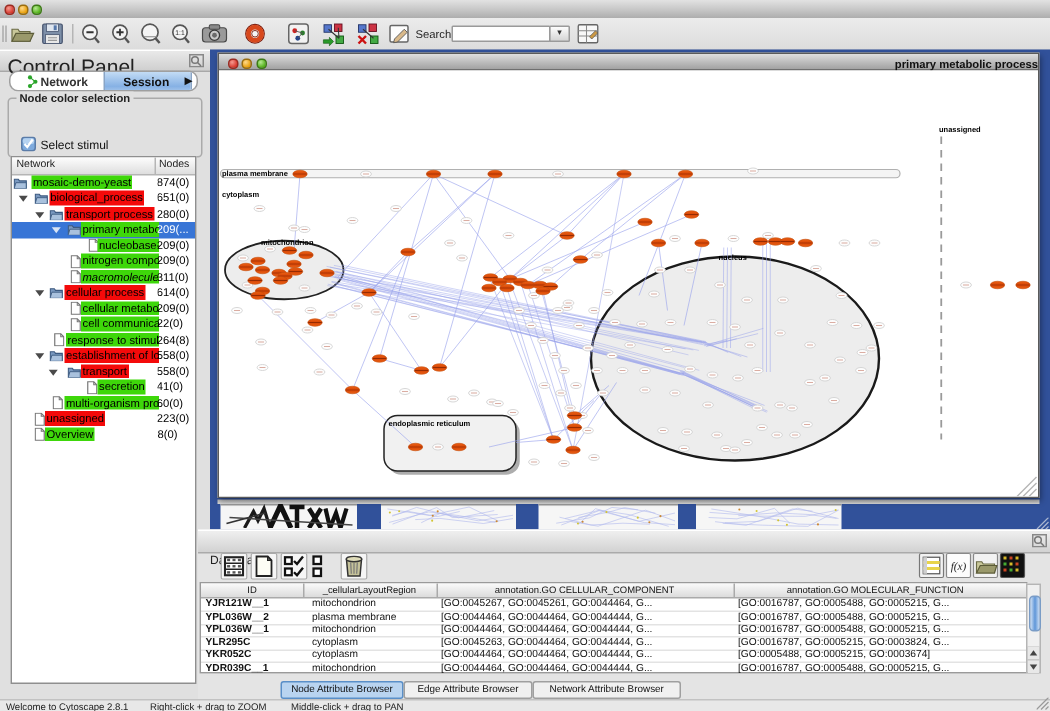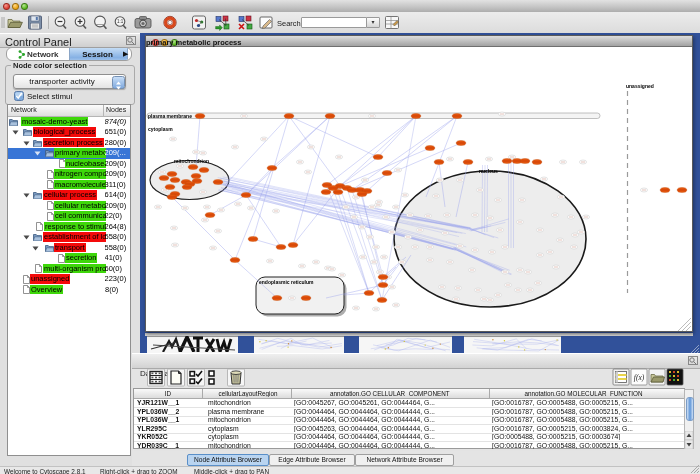--- a/index.html
+++ b/index.html
@@ -107,21 +107,21 @@
    <line x1="-6.5" y1="1.5" x2="6.5" y2="1.5" stroke="#888" stroke-width="0.7"></line>
    <line x1="-1" y1="-6" x2="-1" y2="6" stroke="#888" stroke-width="0.7"></line>
    <path d="M1,2 L5,-2 L6.5,-0.5 L2.5,3.5 Z" fill="#cc9944" stroke="#555" stroke-width="0.5"></path>
  </g>
 </svg>
 <div class="ab" style="left:301px;top:17px;width:64px;height:9px;background:#fff;border:1px solid #9a9a9a;border-radius:1px;"></div>
 <div class="ab" style="left:366px;top:17px;width:12px;height:9px;background:linear-gradient(#fdfdfd,#d5d5d5);border:1px solid #9a9a9a;border-radius:1px;font-size:6px;color:#333;text-align:center;line-height:9px;">▾</div>
 <div class="ab" style="left:0;top:33px;width:700px;height:441px;background:#e3e3e3;"></div>
 <div class="ab" style="left:0;top:33px;width:140px;height:433px;background:#e0e0e0;">
  <div class="ab" style="left:0;top:0;width:140px;height:13px;background:linear-gradient(#e9e9e9,#cfcfcf);border-top:1px solid #fff;border-bottom:1px solid #a8a8a8;">
-   <div class="ab" style="left:5px;top:2px;font-size:11px;color:#222;">Control Panel</div>
+   <div class="ab" style="left:5px;top:2px;font-size:14px;color:#222;">Control Panel</div>
    <svg class="ab" style="left:126px;top:2px" width="10" height="9" viewBox="0 0 10 9">
      <rect x="0.5" y="0.5" width="9" height="8" fill="none" stroke="#888" stroke-width="1"></rect>
      <circle cx="4" cy="4" r="2.2" fill="none" stroke="#777" stroke-width="1"></circle>
      <line x1="5.7" y1="5.7" x2="8" y2="8" stroke="#777" stroke-width="1"></line>
    </svg>
  </div>
 
  <div class="ab" style="left:6px;top:14px;width:124px;height:12px;background:#fff;border:1px solid #9f9f9f;border-radius:6px;overflow:hidden;">
    <div class="ab" style="left:62px;top:0;width:57px;height:12px;background:linear-gradient(#c3dcf5,#86b1e4 80%,#9cc0ea);border-left:1px solid #8aa5c6;border-right:1px solid #8aa5c6;"></div>
    <svg class="ab" style="left:11px;top:2px" width="8" height="9" viewBox="0 0 8 9">
@@ -131,28 +131,20 @@
      <path d="M2,1.6 L5.6,4.5 L2,7.4" fill="none" stroke="#2aa52a" stroke-width="0.8"></path>
    </svg>
    <div class="ab" style="left:20px;top:1.5px;font-size:8px;font-weight:bold;color:#333;">Network</div>
    <div class="ab" style="left:62px;top:1.5px;width:57px;text-align:center;font-size:8px;font-weight:bold;color:#111;">Session</div>
    <div class="ab" style="left:116px;top:1.5px;font-size:7px;color:#111;">▶</div>
  </div>
 
  <div class="ab" style="left:5px;top:32px;width:128px;height:38px;border:1px solid #aaa;border-radius:3px;"></div>
  <div class="ab" style="left:11px;top:28px;background:#e0e0e0;padding:0 2px;font-size:7.5px;font-weight:bold;color:#222;">Node color selection</div>
 
- <div class="ab" style="left:13px;top:41px;width:111px;height:13px;background:linear-gradient(#ffffff,#e4e4e4);border:1px solid #8f8f8f;border-radius:3px;box-shadow:0 1px 1px rgba(0,0,0,0.25);">
-   <div class="ab" style="left:0;top:2px;width:96px;text-align:center;font-size:8px;color:#111;">transporter activity</div>
-   <div class="ab" style="left:98px;top:0.5px;width:11px;height:11px;background:linear-gradient(#c8def7,#7fa9de);border:1px solid #7591b5;border-radius:2.5px;">
-     <svg width="11" height="11" viewBox="0 0 11 11">
-          <path d="M5.5,1.5 L8,4.4 L3,4.4 Z M5.5,9.5 L8,6.6 L3,6.6 Z" fill="#fff"></path>
-        </svg>
-   </div>
- </div>
 
  <svg class="ab" style="left:14px;top:58px" width="10" height="10" viewBox="0 0 10 10">
    <rect x="0.5" y="0.5" width="9" height="9" rx="2" fill="#7fabde" stroke="#5b7ca8" stroke-width="1"></rect>
    <rect x="1.2" y="1.2" width="7.6" height="3.8" rx="1.5" fill="#b5d2f0"></rect>
    <path d="M2.3,5 L4.2,7 L7.8,2" fill="none" stroke="#fff" stroke-width="1.5"></path>
  </svg>
  <div class="ab" style="left:27px;top:58.5px;font-size:8px;color:#111;">Select stimul</div>
 </div>
 <div class="ab" style="left:0;top:0;width:140px;height:474px;">
     <div class="ab" style="left:7px;top:104px;width:124px;height:352px;background:#fff;border:1px solid #8f8f8f;box-sizing:border-box;">
@@ -160,42 +152,42 @@
         <div class="ab" style="left:3px;top:1px;font-size:7px;color:#222;">Network</div>
         <div class="ab" style="left:95px;top:0;width:1px;height:11px;background:#b5b5b5;"></div>
         <div class="ab" style="left:98px;top:1px;font-size:7px;color:#222;">Nodes</div>
       </div>
       <div class="ab" style="left:0;top:11.5px;width:122px;height:10.5px;">
         <svg class="ab" style="left:1px;top:1.2px" width="9" height="8" viewBox="0 0 9 8">
           <path d="M0.5,7.5 L0.5,1.5 L3.2,1.5 L4,2.6 L8.5,2.6 L8.5,7.5 Z" fill="#7a99c0" stroke="#3c5a80" stroke-width="0.8"></path>
           <path d="M0.5,7.5 L1.6,3.8 L8.5,3.8 L8.5,7.5" fill="#a9c1dd" stroke="#3c5a80" stroke-width="0.6"></path>
         </svg>
         <div class="ab" style="left:13.0px;top:0.4px;max-width:82.5px;height:9.6px;line-height:9.6px;overflow:hidden;white-space:nowrap;background:#3ed70a;font-size:7.5px;color:#000;padding:0 1px;">mosaic-demo-yeast</div>
-        <div class="ab" style="left:96.5px;top:0.4px;height:9.6px;line-height:9.6px;font-size:7.5px;color:#000;white-space:nowrap;max-width:21px;overflow:hidden;font-style:italic;">874(0)</div>
+        <div class="ab" style="left:96.5px;top:0.4px;height:9.6px;line-height:9.6px;font-size:7.5px;color:#000;white-space:nowrap;max-width:21px;overflow:hidden;">874(0)</div>
       </div>
       <div class="ab" style="left:0;top:22.0px;width:122px;height:10.5px;">
         <svg class="ab" style="left:4.0px;top:3px" width="7" height="5" viewBox="0 0 7 5">
           <path d="M0.5,0.5 L6.5,0.5 L3.5,4.5 Z" fill="#4a4a4a"></path>
         </svg>
         <svg class="ab" style="left:15px;top:1.2px" width="9" height="8" viewBox="0 0 9 8">
           <path d="M0.5,7.5 L0.5,1.5 L3.2,1.5 L4,2.6 L8.5,2.6 L8.5,7.5 Z" fill="#7a99c0" stroke="#3c5a80" stroke-width="0.8"></path>
           <path d="M0.5,7.5 L1.6,3.8 L8.5,3.8 L8.5,7.5" fill="#a9c1dd" stroke="#3c5a80" stroke-width="0.6"></path>
         </svg>
         <div class="ab" style="left:24.5px;top:0.4px;max-width:71.0px;height:9.6px;line-height:9.6px;overflow:hidden;white-space:nowrap;background:#f40a0a;font-size:7.5px;color:#000;padding:0 1px;">biological_process</div>
         <div class="ab" style="left:96.5px;top:0.4px;height:9.6px;line-height:9.6px;font-size:7.5px;color:#000;white-space:nowrap;max-width:21px;overflow:hidden;">651(0)</div>
       </div>
       <div class="ab" style="left:0;top:32.5px;width:122px;height:10.5px;">
         <svg class="ab" style="left:15.0px;top:3px" width="7" height="5" viewBox="0 0 7 5">
           <path d="M0.5,0.5 L6.5,0.5 L3.5,4.5 Z" fill="#4a4a4a"></path>
         </svg>
         <svg class="ab" style="left:25px;top:1.2px" width="9" height="8" viewBox="0 0 9 8">
           <path d="M0.5,7.5 L0.5,1.5 L3.2,1.5 L4,2.6 L8.5,2.6 L8.5,7.5 Z" fill="#7a99c0" stroke="#3c5a80" stroke-width="0.8"></path>
           <path d="M0.5,7.5 L1.6,3.8 L8.5,3.8 L8.5,7.5" fill="#a9c1dd" stroke="#3c5a80" stroke-width="0.6"></path>
         </svg>
-        <div class="ab" style="left:35.0px;top:0.4px;max-width:60.5px;height:9.6px;line-height:9.6px;overflow:hidden;white-space:nowrap;background:#f40a0a;font-size:7.5px;color:#000;padding:0 1px;">secretion process</div>
+        <div class="ab" style="left:35.0px;top:0.4px;max-width:60.5px;height:9.6px;line-height:9.6px;overflow:hidden;white-space:nowrap;background:#f40a0a;font-size:7.5px;color:#000;padding:0 1px;">transport process</div>
         <div class="ab" style="left:96.5px;top:0.4px;height:9.6px;line-height:9.6px;font-size:7.5px;color:#000;white-space:nowrap;max-width:21px;overflow:hidden;">280(0)</div>
       </div>
       <div class="ab" style="left:0;top:43.0px;width:122px;height:10.5px;background:#3875d6;">
         <svg class="ab" style="left:26.0px;top:3px" width="7" height="5" viewBox="0 0 7 5">
           <path d="M0.5,0.5 L6.5,0.5 L3.5,4.5 Z" fill="#d8e4f5"></path>
         </svg>
         <svg class="ab" style="left:37px;top:1.2px" width="9" height="8" viewBox="0 0 9 8">
           <path d="M0.5,7.5 L0.5,1.5 L3.2,1.5 L4,2.6 L8.5,2.6 L8.5,7.5 Z" fill="#7a99c0" stroke="#3c5a80" stroke-width="0.8"></path>
           <path d="M0.5,7.5 L1.6,3.8 L8.5,3.8 L8.5,7.5" fill="#a9c1dd" stroke="#3c5a80" stroke-width="0.6"></path>
         </svg>
@@ -216,21 +208,21 @@
           <path d="M4.5,0.5 L4.5,2.5 L6.5,2.5" fill="none" stroke="#777" stroke-width="0.7"></path>
         </svg>
         <div class="ab" style="left:46.0px;top:0.4px;max-width:49.5px;height:9.6px;line-height:9.6px;overflow:hidden;white-space:nowrap;background:#3ed70a;font-size:7.5px;color:#000;padding:0 1px;">nitrogen compo</div>
         <div class="ab" style="left:96.5px;top:0.4px;height:9.6px;line-height:9.6px;font-size:7.5px;color:#000;white-space:nowrap;max-width:21px;overflow:hidden;">209(0)</div>
       </div>
       <div class="ab" style="left:0;top:74.5px;width:122px;height:10.5px;">
         <svg class="ab" style="left:39px;top:0.8px" width="7" height="9" viewBox="0 0 7 9">
           <path d="M0.5,0.5 L4.5,0.5 L6.5,2.5 L6.5,8.5 L0.5,8.5 Z" fill="#fff" stroke="#777" stroke-width="0.8"></path>
           <path d="M4.5,0.5 L4.5,2.5 L6.5,2.5" fill="none" stroke="#777" stroke-width="0.7"></path>
         </svg>
-        <div class="ab" style="left:46.0px;top:0.4px;max-width:49.5px;height:9.6px;line-height:9.6px;overflow:hidden;white-space:nowrap;background:#3ed70a;font-size:7.5px;color:#000;padding:0 1px;">macromolecule</div>
+        <div class="ab" style="left:46.0px;top:0.4px;max-width:49.5px;height:9.6px;line-height:9.6px;overflow:hidden;white-space:nowrap;background:#3ed70a;font-size:7.5px;color:#000;padding:0 1px;font-style:italic;">macromolecule</div>
         <div class="ab" style="left:96.5px;top:0.4px;height:9.6px;line-height:9.6px;font-size:7.5px;color:#000;white-space:nowrap;max-width:21px;overflow:hidden;">311(0)</div>
       </div>
       <div class="ab" style="left:0;top:85.0px;width:122px;height:10.5px;">
         <svg class="ab" style="left:15.0px;top:3px" width="7" height="5" viewBox="0 0 7 5">
           <path d="M0.5,0.5 L6.5,0.5 L3.5,4.5 Z" fill="#4a4a4a"></path>
         </svg>
         <svg class="ab" style="left:25px;top:1.2px" width="9" height="8" viewBox="0 0 9 8">
           <path d="M0.5,7.5 L0.5,1.5 L3.2,1.5 L4,2.6 L8.5,2.6 L8.5,7.5 Z" fill="#7a99c0" stroke="#3c5a80" stroke-width="0.8"></path>
           <path d="M0.5,7.5 L1.6,3.8 L8.5,3.8 L8.5,7.5" fill="#a9c1dd" stroke="#3c5a80" stroke-width="0.6"></path>
         </svg>
@@ -378,21 +370,21 @@
     <circle cx="40.4" cy="3.7" r="0.7" fill="#d2c433"></circle>
   </svg>
 <svg class="ab" style="left:691px;top:345px" width="9" height="8" viewBox="0 0 9 8">
 <path d="M8,0 L0,8 M8,3 L3,8 M8,6 L6,8" stroke="#aab6d0" stroke-width="0.8" fill="none"></path>
   </svg>
 <div class="ab" style="left:145px;top:35px;width:546px;height:295px;border:1px solid #5a5a5a;background:#fff;box-shadow:1px 2px 4px rgba(0,0,0,0.4);">
  <div class="ab" style="left:0;top:0;width:546px;height:10px;background:linear-gradient(#dedede,#b9b9b9 60%,#a2a2a2);border-bottom:1px solid #6f6f6f;">
   <div class="ab" style="left:5.5px;top:2.5px;width:5px;height:5px;border-radius:3px;background:radial-gradient(circle at 35% 30%,#f59a90,#d93b30 70%);border:0.5px solid #9a2b22;"></div>
   <div class="ab" style="left:15px;top:2.5px;width:5px;height:5px;border-radius:3px;background:radial-gradient(circle at 35% 30%,#ffd98a,#e9a10e 70%);border:0.5px solid #9a6d10;"></div>
   <div class="ab" style="left:24.5px;top:2.5px;width:5px;height:5px;border-radius:3px;background:radial-gradient(circle at 35% 30%,#b6e893,#56b41c 70%);border:0.5px solid #3e7a17;"></div>
-  <div class="ab" style="left:0;top:1.5px;width:546px;text-align:left;font-size:7.5px;font-weight:bold;color:#111;">primary metabolic process</div>
+  <div class="ab" style="left:0;top:1.5px;width:546px;text-align:right;font-size:7.5px;font-weight:bold;color:#111;">primary metabolic process</div>
  </div>
  <div class="ab" style="left:0;top:11px;width:546px;height:284px;background:#fff;overflow:hidden;" id="canvas">
       <svg width="546" height="284" viewBox="0 0 546 284" style="position:absolute;left:0;top:0">
         <defs>
           <linearGradient id="ng" x1="0" y1="0" x2="0" y2="1">
             <stop offset="0" stop-color="#ed6114"></stop>
             <stop offset="0.4" stop-color="#d94a09"></stop>
             <stop offset="0.5" stop-color="#962b01"></stop>
             <stop offset="0.6" stop-color="#d94a09"></stop>
             <stop offset="1" stop-color="#ed6114"></stop>

